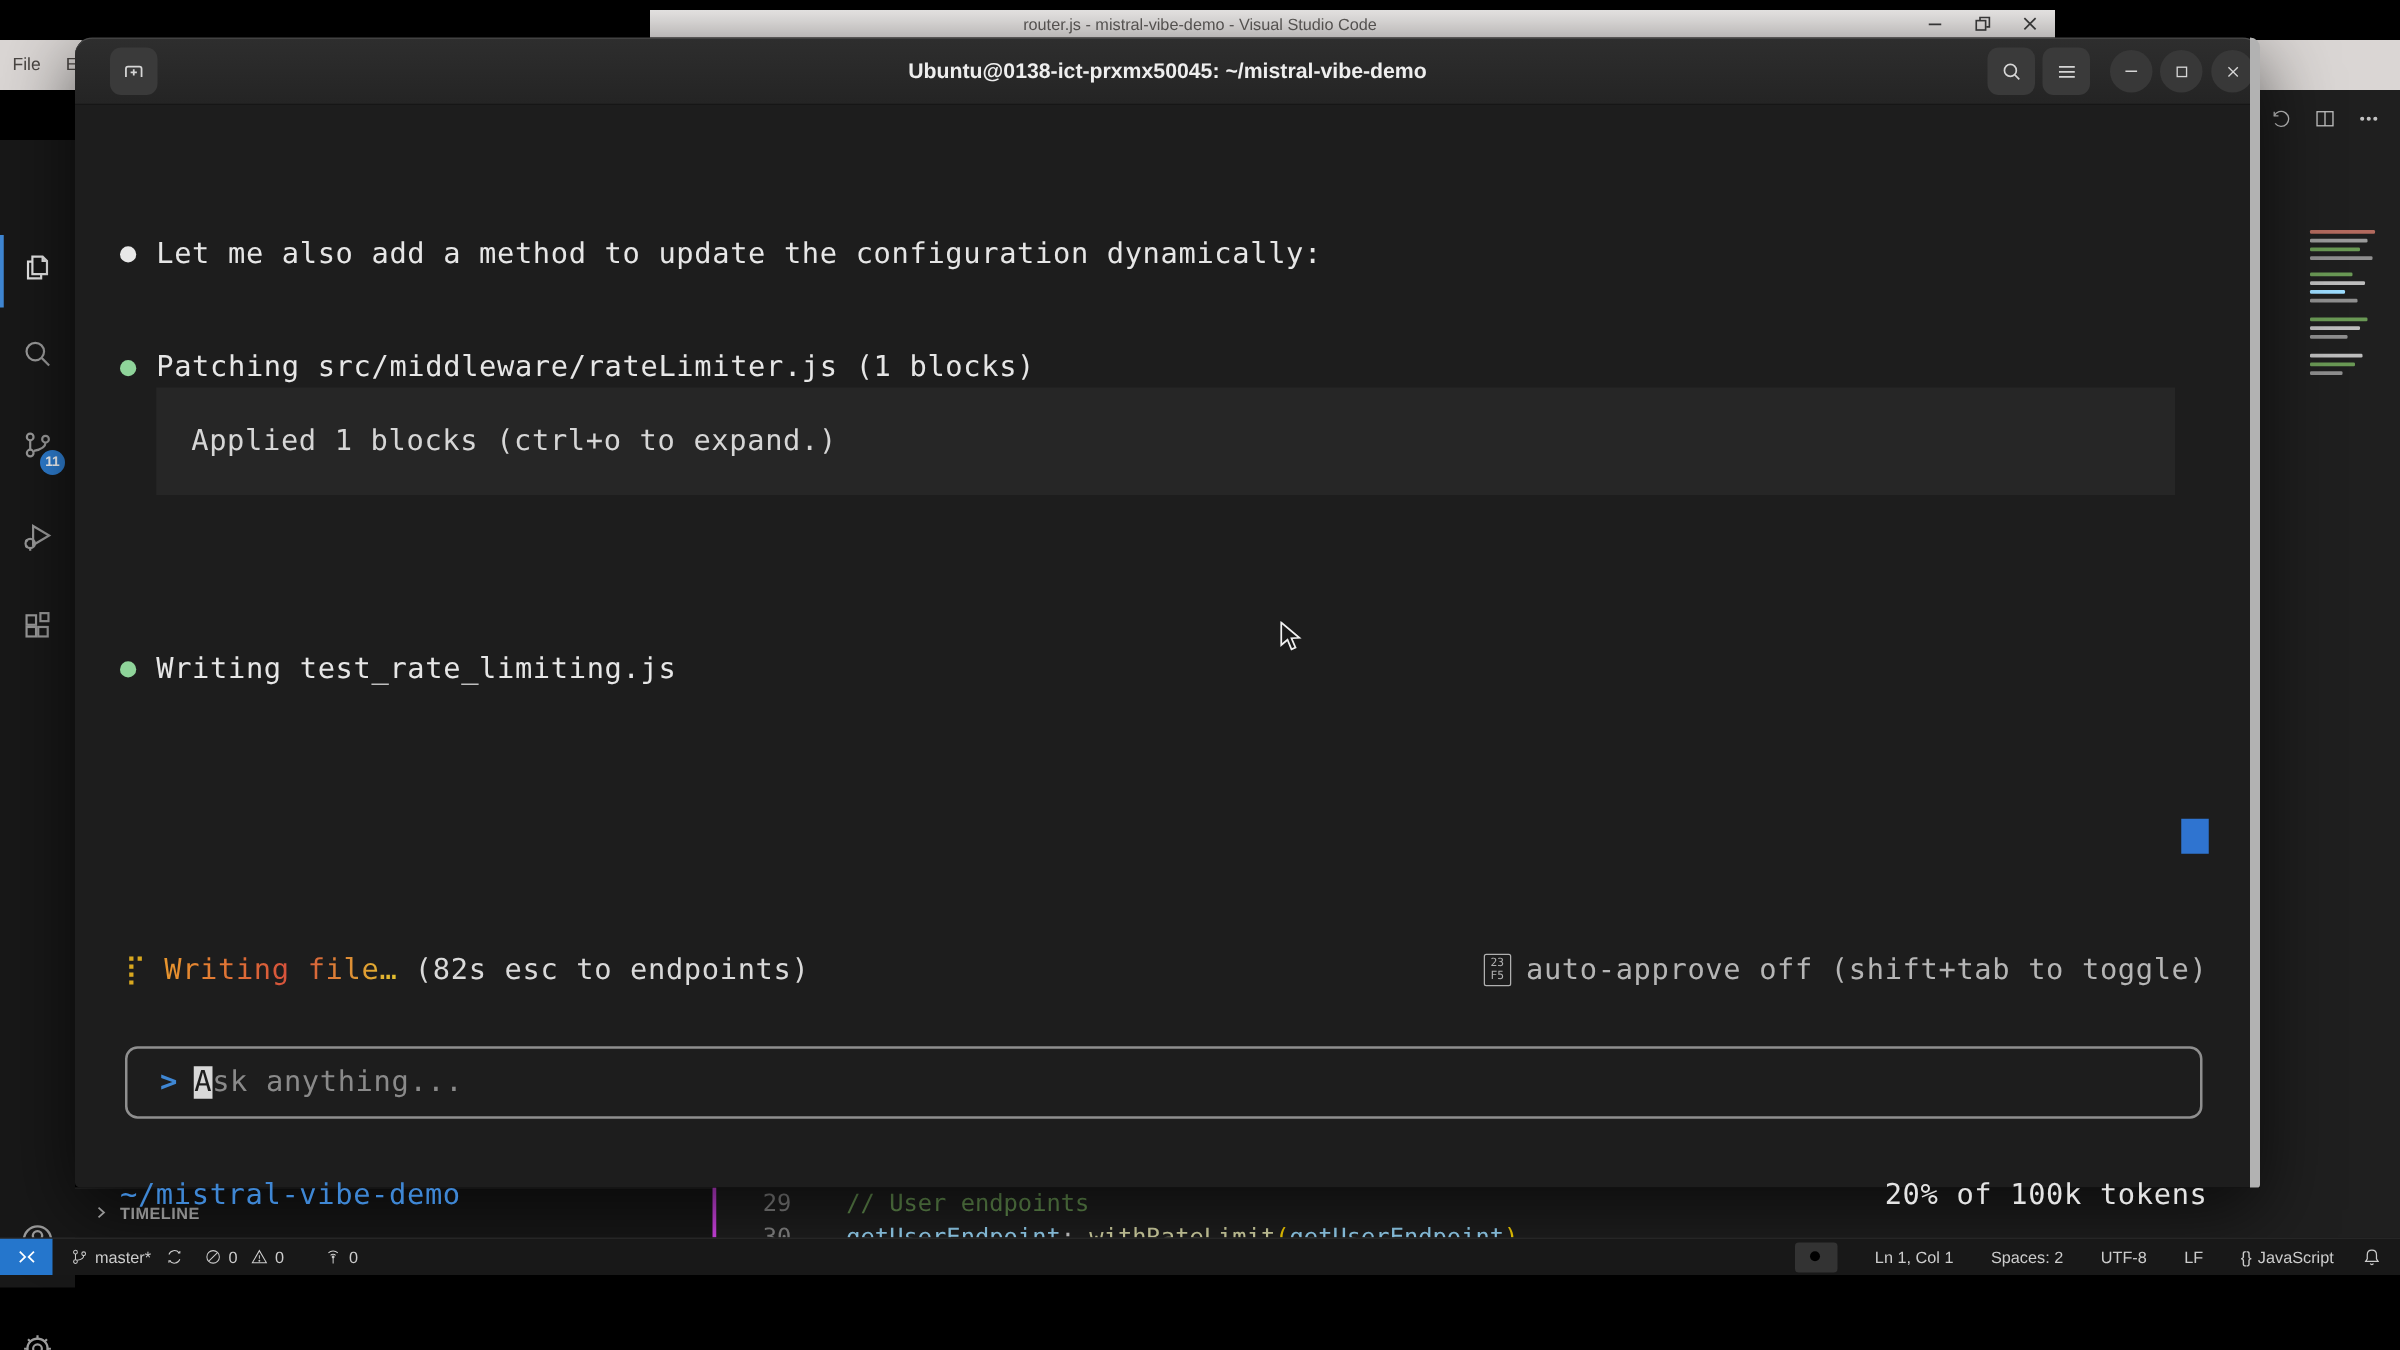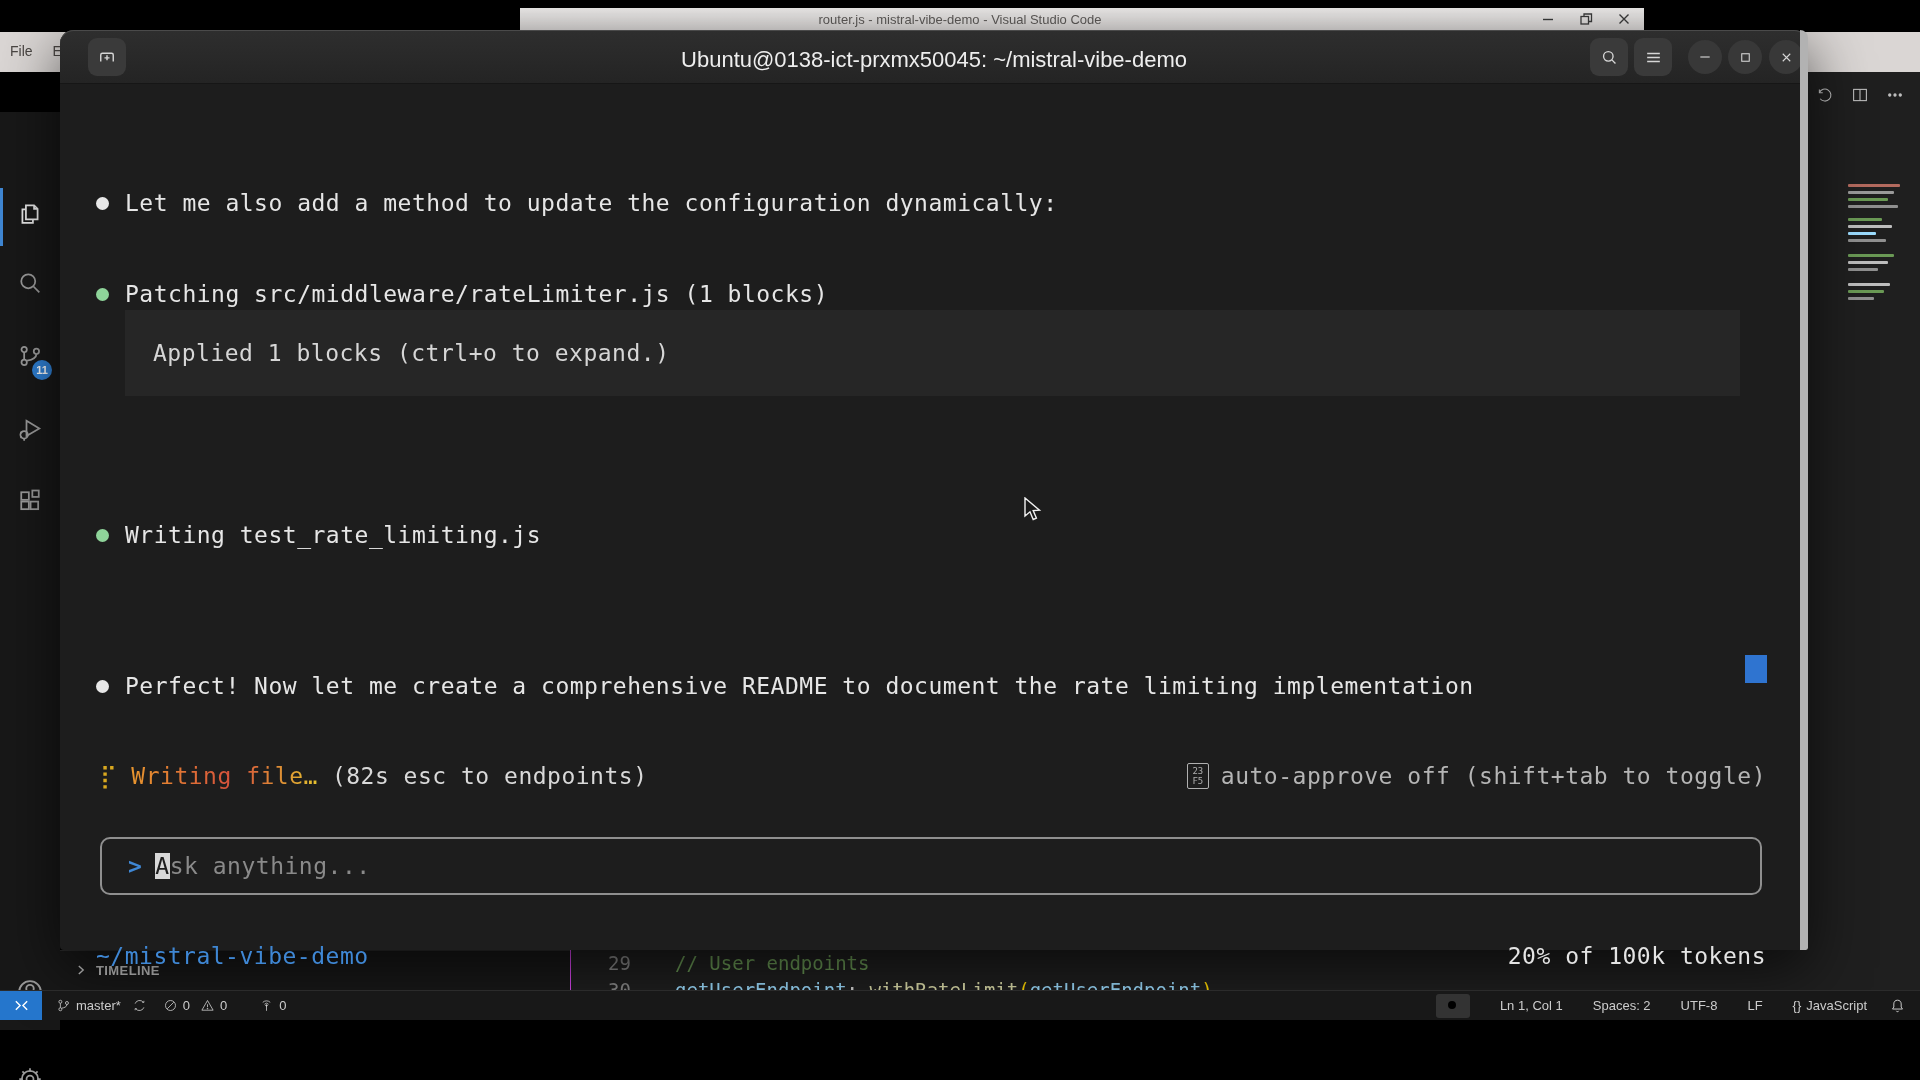--- a/index.html
+++ b/index.html
@@ -29,21 +29,21 @@
   .act-badge.small { min-width:17px; height:17px; font-size:10px; }
   .act-indicator { position:absolute; left:0; top:76px; width:3px; height:58px; background:var(--accent-blue); }
 
   
   .sidebar-bottom { position:absolute; left:60px; top:950px; width:510px; height:40px;
                     background:#181818; border-top:1px solid #2b2b2b; }
   .timeline-row { position:absolute; left:0; top:4px; width:100%; height:30px; display:flex;
                   align-items:center; gap:8px; padding-left:14px; color:#c5c5c5;
                   font-size:13px; font-weight:bold; letter-spacing:.4px; }
   .editor-bottom { position:absolute; left:570px; top:950px; width:1238px; height:40px;
-                   background:#1f1f1f; overflow:hidden; border-left:1px solid #d946ef;
+                   background:#1f1f1f; overflow:hidden; border-left:3px solid #d946ef;
                    font-family:"DejaVu Sans Mono", monospace; font-size:19px; }
   .code-line { position:absolute; left:0; white-space:nowrap; }
   .gutter { display:inline-block; width:60px; text-align:right; color:#8a8a8a; margin-right:44px; }
   .c-comment { color:var(--comment-green); }
   .c-blue { color:var(--code-blue); } .c-yellow { color:var(--code-yellow); }
   .c-gold { color:var(--code-gold); } .c-white { color:#d4d4d4; }
 
   
   .editor-right { position:absolute; left:1808px; top:72px; width:112px; height:918px; background:#1f1f1f; }
   .editor-actions { position:absolute; left:8px; top:14px; display:flex; gap:17px; align-items:center; }
@@ -64,21 +64,21 @@
               display:flex; align-items:center; margin-right:8px; }
 
   
   .terminal { position:absolute; left:60px; top:30px; width:1748px; height:920px;
               background:#1d1d1d; border-radius:14px 14px 4px 4px; z-index:10;
               box-shadow:0 18px 60px rgba(0,0,0,.65); }
   .term-header { position:absolute; left:0; top:0; width:100%; height:54px;
                  background:linear-gradient(#2e2e2e,#242424); border-radius:14px 14px 0 0;
                  border-bottom:1px solid #161616; box-shadow:inset 0 1px 0 #4a4a4a; }
   .term-title { position:absolute; left:50%; top:17px; transform:translateX(-50%);
-                color:#eeeeee; font-size:22px; font-weight:normal; white-space:nowrap; }
+                color:#eeeeee; font-size:17px; font-weight:bold; white-space:nowrap; }
   .tbtn { position:absolute; top:8px; width:38px; height:38px; border-radius:9px; background:#3a3a3a;
           display:flex; align-items:center; justify-content:center; }
   .tbtn.circle { width:34px; height:34px; border-radius:50%; top:10px; background:#383838; }
   .tbtn svg { stroke:#d6d6d6; fill:none; stroke-width:1.7; }
   .term-scrollstrip { position:absolute; right:0; top:0; width:8px; height:100%;
                       background:#b2b2b2; border-radius:0 14px 4px 0; }
   .term-body { position:absolute; left:0; top:54px; width:1740px; height:866px; }
 
   .trow { position:absolute; display:flex; align-items:center; transform:translateY(-50%);
           font-family:"DejaVu Sans Mono", monospace; font-size:23px; letter-spacing:.5px;
@@ -295,24 +295,20 @@
     <div class="tpanel" style="top:226px">
       <span>Applied 1 blocks (ctrl+o to expand.)</span>
     </div>
 
 
     <div class="trow" style="left:36px;top:451px">
       <span class="dot green"></span>
       <span>Writing test_rate_limiting.js</span>
     </div>
 
-    <div class="trow" style="left:36px;top:602px">
-      <span class="dot white"></span>
-      <span>Perfect! Now let me create a comprehensive README to document the rate limiting implementation</span>
-    </div>
 
     <div class="trow" style="left:40px;top:692px">
       <span class="spinner">⡏</span>
       <span class="flame">Writing file…</span>
       <span class="interrupt">(82s esc to endpoints)</span>
     </div>
     <div class="autoapprove" style="top:692px">
       <span class="tofu">
         <span>23</span>
         <span>F5</span>

